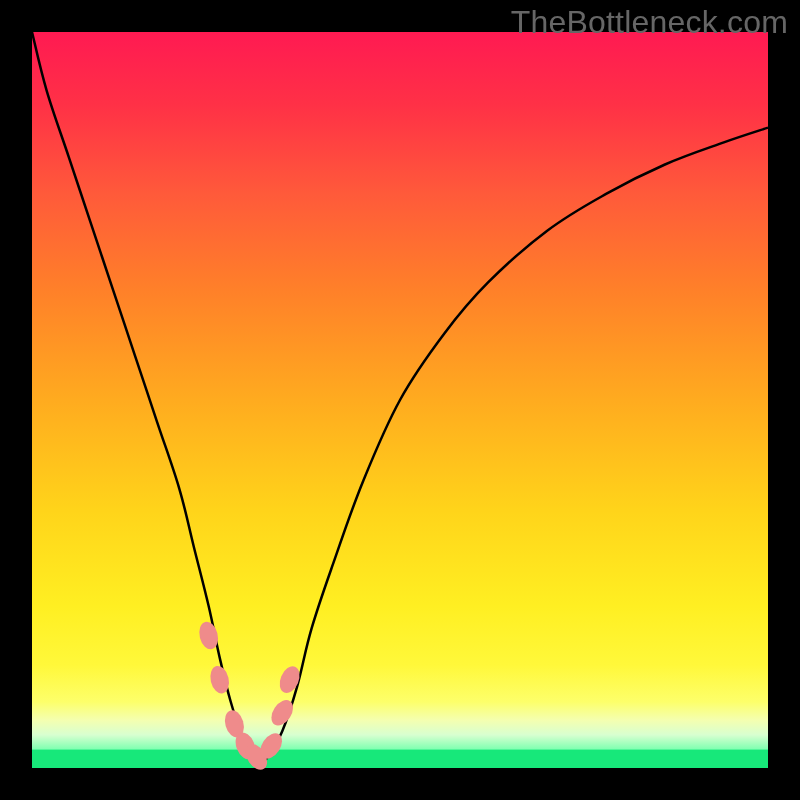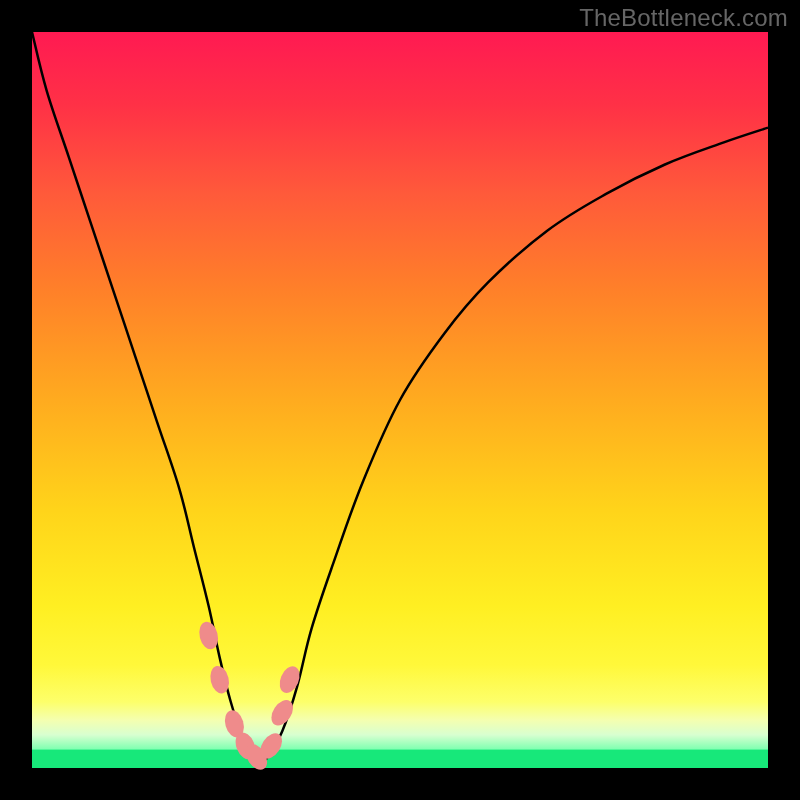--- a/index.html
+++ b/index.html
@@ -17,21 +17,21 @@
     top: 0;
     width: 800px;
     height: 800px;
     background: #000;
   }
   .watermark {
     position: absolute;
     top: 4px;
     right: 12px;
     color: #666;
-    font-size: 24px;
+    font-size: 32px;
     font-weight: 400;
     letter-spacing: 0.2px;
     z-index: 10;
     margin-left: 40px;
   }
   svg {
     position: absolute;
     left: 0;
     top: 0;
   }

